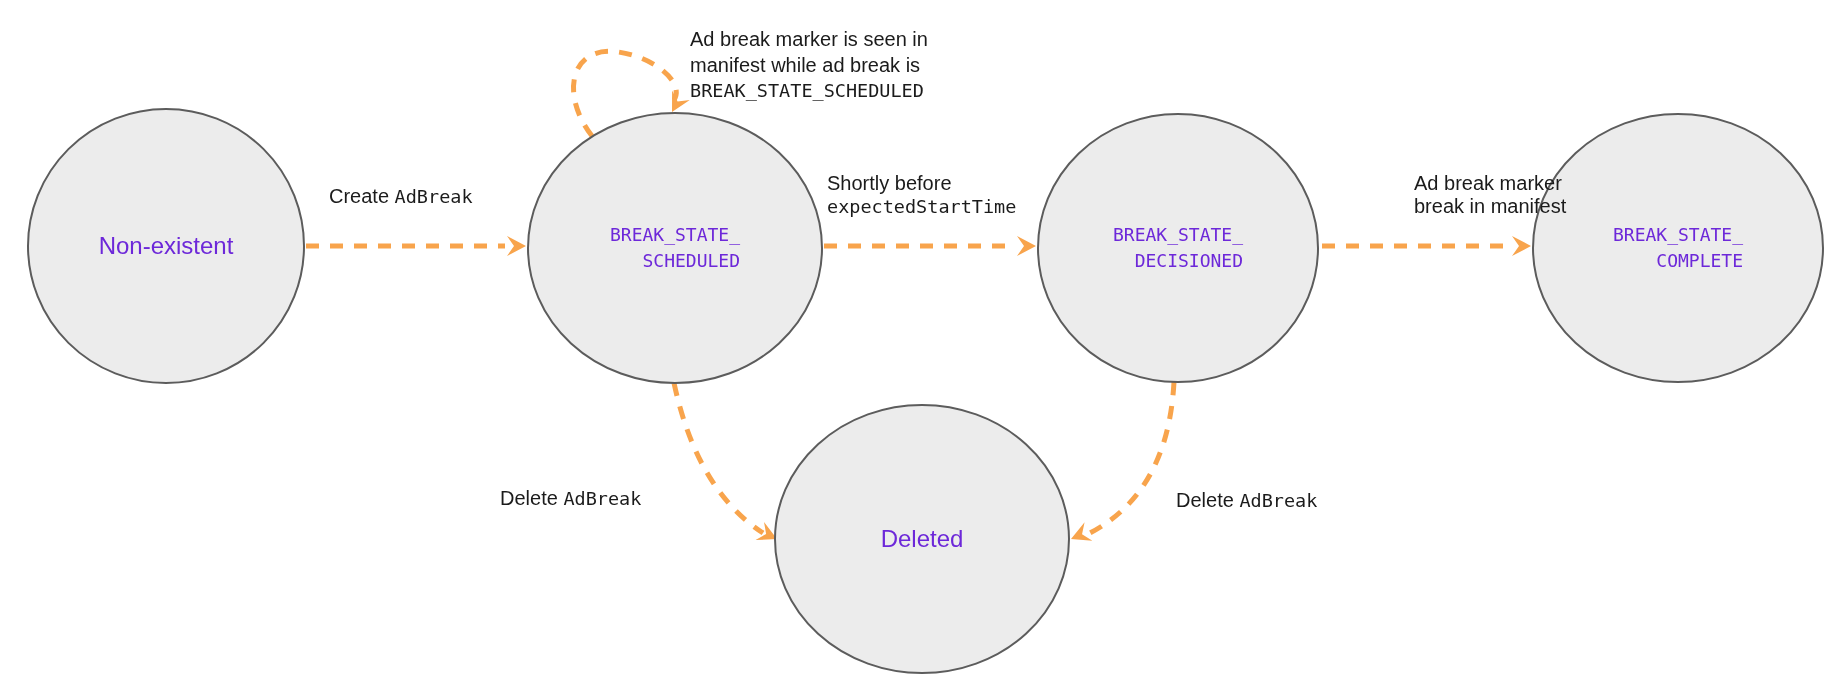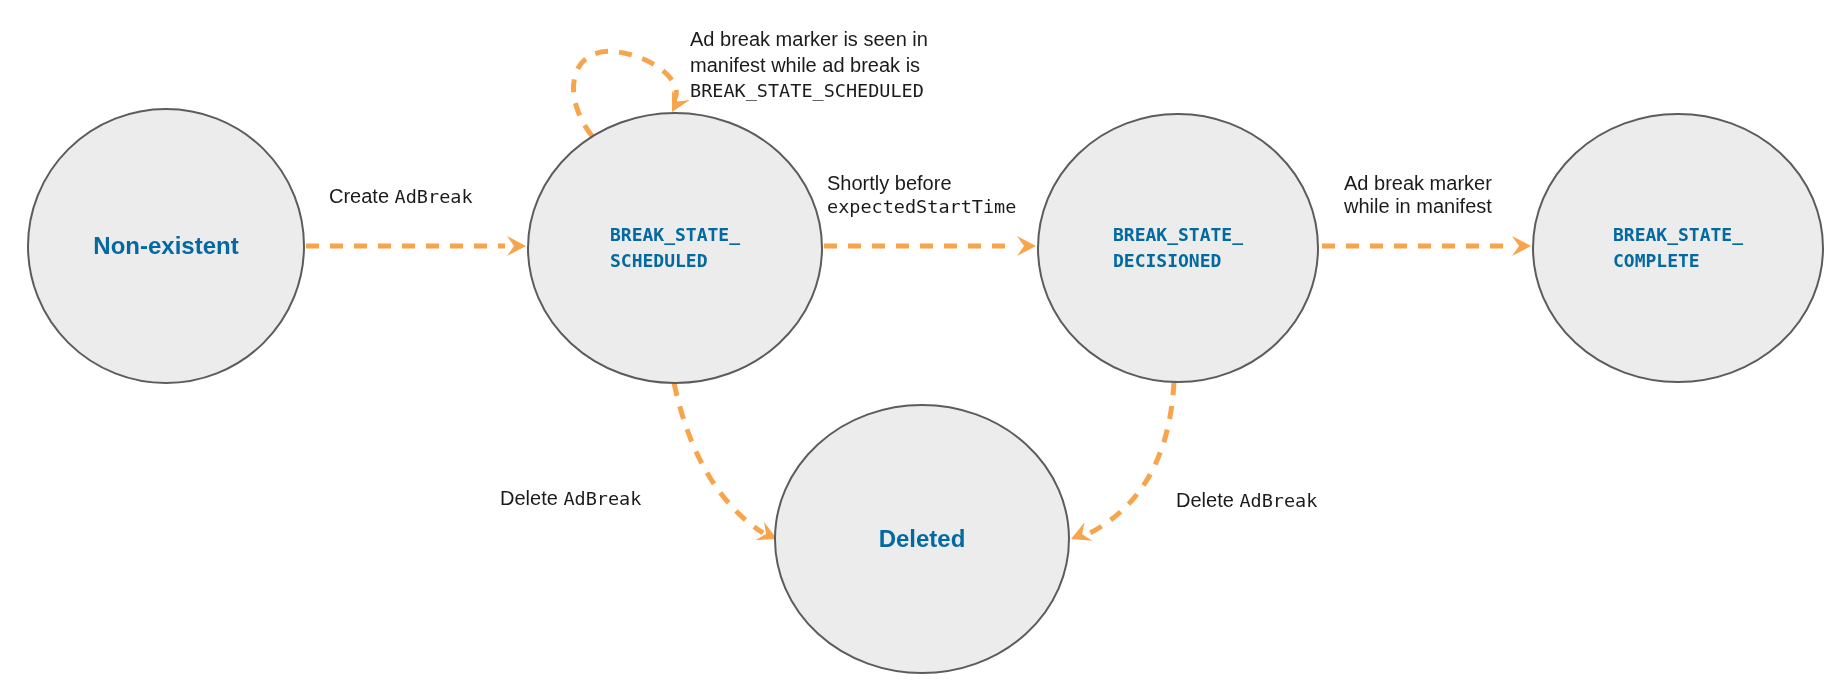--- a/index.html
+++ b/index.html
@@ -8,25 +8,25 @@
     width:1844px;height:687px;
     background:#ffffff;
     font-family:"Liberation Sans", sans-serif;
     color:#1b1b1b;
     overflow:hidden;
   }
   #diagram-svg{position:absolute;left:0;top:0;}
   .node-label{
     position:absolute;
     display:flex;align-items:center;justify-content:center;
-    text-align:left;
-    font-weight:bold;
+    text-align:right;
+    font-weight:normal;
     font-size:24px;
     line-height:28px;
-    color:#0369a1;
+    color:#6d28d9;
     pointer-events:none;
   }
   .node-label.code{
     font-family:"DejaVu Sans Mono", monospace;
     font-size:18px;
     line-height:26px;
     letter-spacing:0px;
   }
   .node-label .lines span{display:block;}
   .edge-label{
@@ -119,23 +119,23 @@
     <span style="display:block">Shortly before</span>
     <span style="display:block" class="code">expectedStartTime</span>
   </div>
 
   <div class="edge-label" style="left:690px;top:26px;">
     <span style="display:block">Ad break marker is seen in</span>
     <span style="display:block">manifest while ad break is</span>
     <span style="display:block" class="code">BREAK_STATE_SCHEDULED</span>
   </div>
 
-  <div class="edge-label two-line" style="left:1344px;top:172px;">
+  <div class="edge-label two-line" style="left:1414px;top:172px;">
     <span style="display:block">Ad break marker</span>
-    <span style="display:block">while in manifest</span>
+    <span style="display:block">break in manifest</span>
   </div>
 
   <div class="edge-label" style="left:500px;top:485px;">
     <span>Delete </span><span class="code">AdBreak</span>
   </div>
 
   <div class="edge-label" style="left:1176px;top:487px;">
     <span>Delete </span><span class="code">AdBreak</span>
   </div>
 

